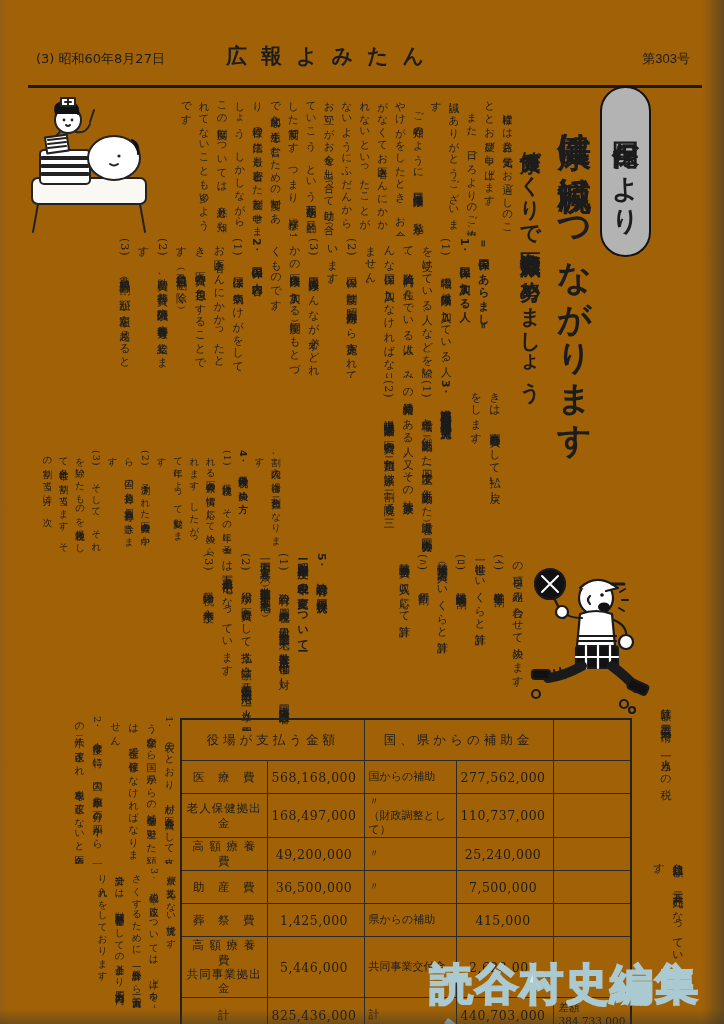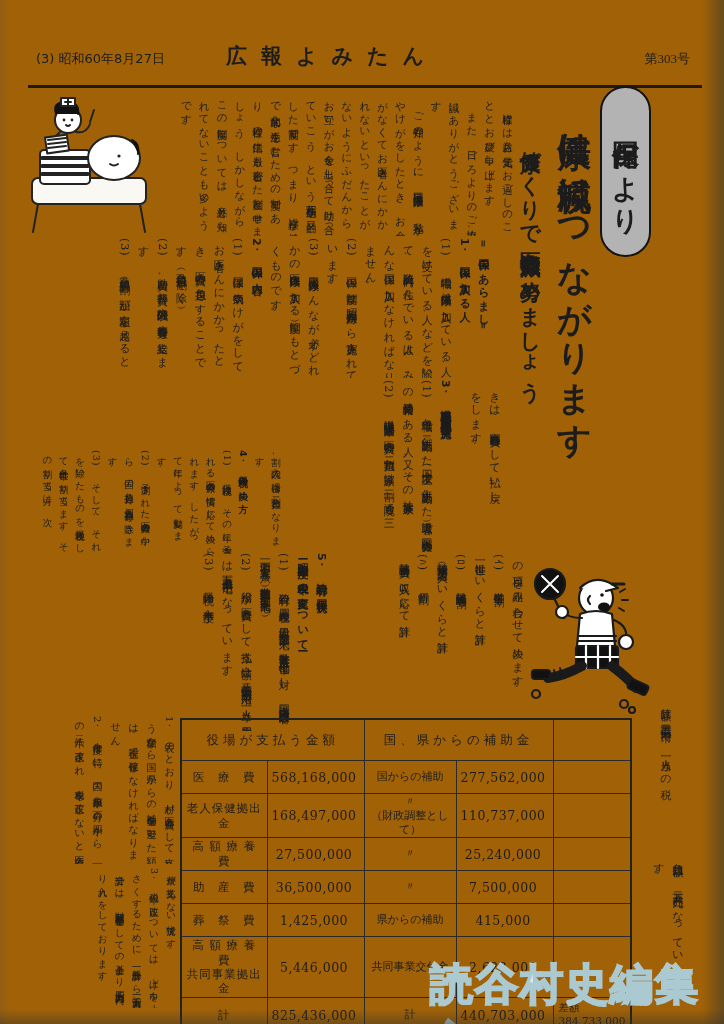--- a/index.html
+++ b/index.html
@@ -5,36 +5,36 @@
   html,body{margin:0;padding:0;}
   body{background:#6e6e68;font-family:"DejaVu Serif","Liberation Serif",serif;}
   .page{position:relative;width:724px;height:1024px;background:#a16207;overflow:hidden;color:#1c1c1c;}
   
   .edge-r{position:absolute;top:0;right:0;width:22px;height:100%;background:linear-gradient(to right,rgba(70,68,60,0),rgba(55,53,46,.55));}
   .edge-b{position:absolute;bottom:0;left:0;width:100%;height:15px;background:linear-gradient(to bottom,rgba(70,68,60,0),rgba(55,53,46,.45));}
   .edge-l{position:absolute;top:0;left:0;width:10px;height:100%;background:linear-gradient(to right,rgba(80,78,70,.18),rgba(80,78,70,0));}
   
   .hdr-date{position:absolute;left:36px;top:50px;font-size:13px;font-family:"DejaVu Sans","Liberation Sans",sans-serif;}
   .hdr-title{position:absolute;left:0;right:60px;top:42px;text-align:center;font-size:21px;font-weight:bold;letter-spacing:14px;}
-  .hdr-issue{position:absolute;right:34px;top:50px;font-size:13px;font-family:Liberation Serif, serif;}
+  .hdr-issue{position:absolute;right:34px;top:50px;font-size:13px;font-family:Liberation Sans, sans-serif;}
   .hdr-rule{position:absolute;left:28px;right:22px;top:85px;height:3px;background:#1b1b1b;}
   
   .v{position:absolute;writing-mode:vertical-rl;text-orientation:mixed;letter-spacing:1px;line-height:1.72;overflow:hidden;}
   .gh{font-family:"DejaVu Sans","Liberation Sans",sans-serif;font-weight:bold;}
   .capsule{position:absolute;left:600px;top:86px;width:47px;height:167px;background:#b3b3b3;border:2.5px solid #141414;border-radius:25px;display:flex;align-items:center;justify-content:center;}
   .capsule span{writing-mode:vertical-rl;text-orientation:upright;font-size:27px;font-weight:bold;letter-spacing:2px;}
   .headline{position:absolute;left:554px;top:106px;height:430px;writing-mode:vertical-rl;font-size:34px;font-weight:bold;letter-spacing:2px;line-height:1.2;}
   .subheadline{position:absolute;left:518px;top:134px;height:410px;writing-mode:vertical-rl;font-size:21px;font-weight:bold;letter-spacing:1px;line-height:1.2;}
   
   .aid-table{position:absolute;left:180px;top:718px;border-collapse:collapse;table-layout:fixed;border:2px solid #222;}
   .aid-table td{border:1.4px solid #2a2a2a;font-size:11.5px;padding:1px 4px;vertical-align:middle;}
   .aid-table .th{font-size:12.5px;text-align:center;letter-spacing:4px;height:38px;}
   .aid-table .lbl{text-align:center;letter-spacing:1px;}
   .aid-table .amt{text-align:center;font-size:12.5px;padding-right:7px;letter-spacing:.5px;}
-  .aid-table .ditto{text-align:center;font-size:11px;line-height:1.25;}
+  .aid-table .ditto{font-size:11px;line-height:1.25;}
   .aid-table .note{font-size:10.5px;line-height:1.3;padding-left:5px;}
   .aid-table tr{height:33px;}
   
   .watermark{position:absolute;left:430px;top:956px;font-family:"DejaVu Sans","Liberation Sans",sans-serif;font-size:43px;font-weight:bold;letter-spacing:2px;color:#dde9ec;-webkit-text-stroke:2px #abc9d1;}
   .illu{position:absolute;}
   .illu svg{display:block;}
 </style>
 </head>
 <body>
 
@@ -221,21 +221,21 @@
       <td class="amt">168,497,000</td>
       <td class="ditto">
         <span>〃</span><br>
         <span>（財政調整として）</span>
       </td>
       <td class="amt">110,737,000</td>
       <td></td>
     </tr>
     <tr>
       <td class="lbl">高 額 療 養 費</td>
-      <td class="amt">27,500,000</td>
+      <td class="amt">49,200,000</td>
       <td class="ditto">〃</td>
       <td class="amt">25,240,000</td>
       <td></td>
     </tr>
     <tr>
       <td class="lbl">助　産　費</td>
       <td class="amt">36,500,000</td>
       <td class="ditto">〃</td>
       <td class="amt">7,500,000</td>
       <td></td>

